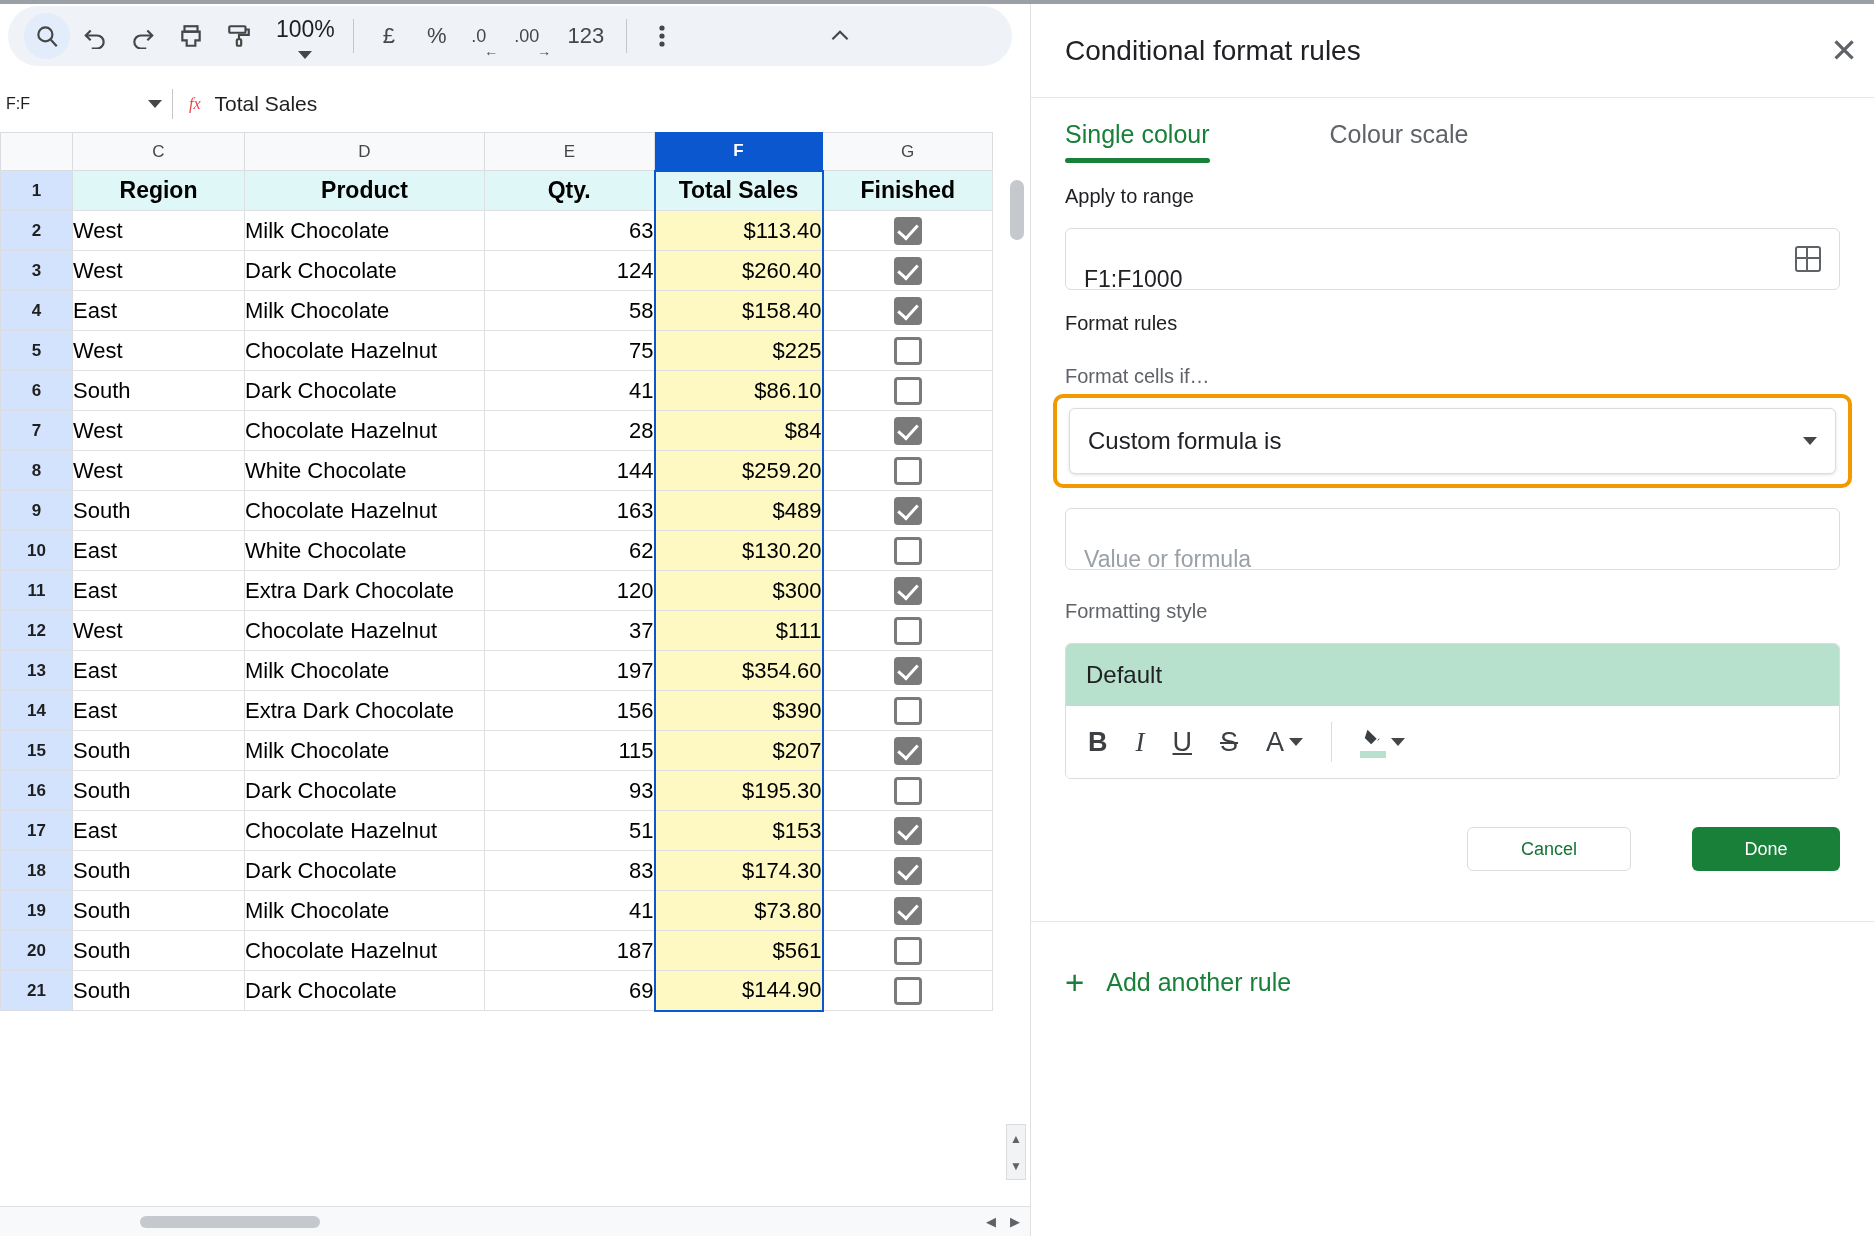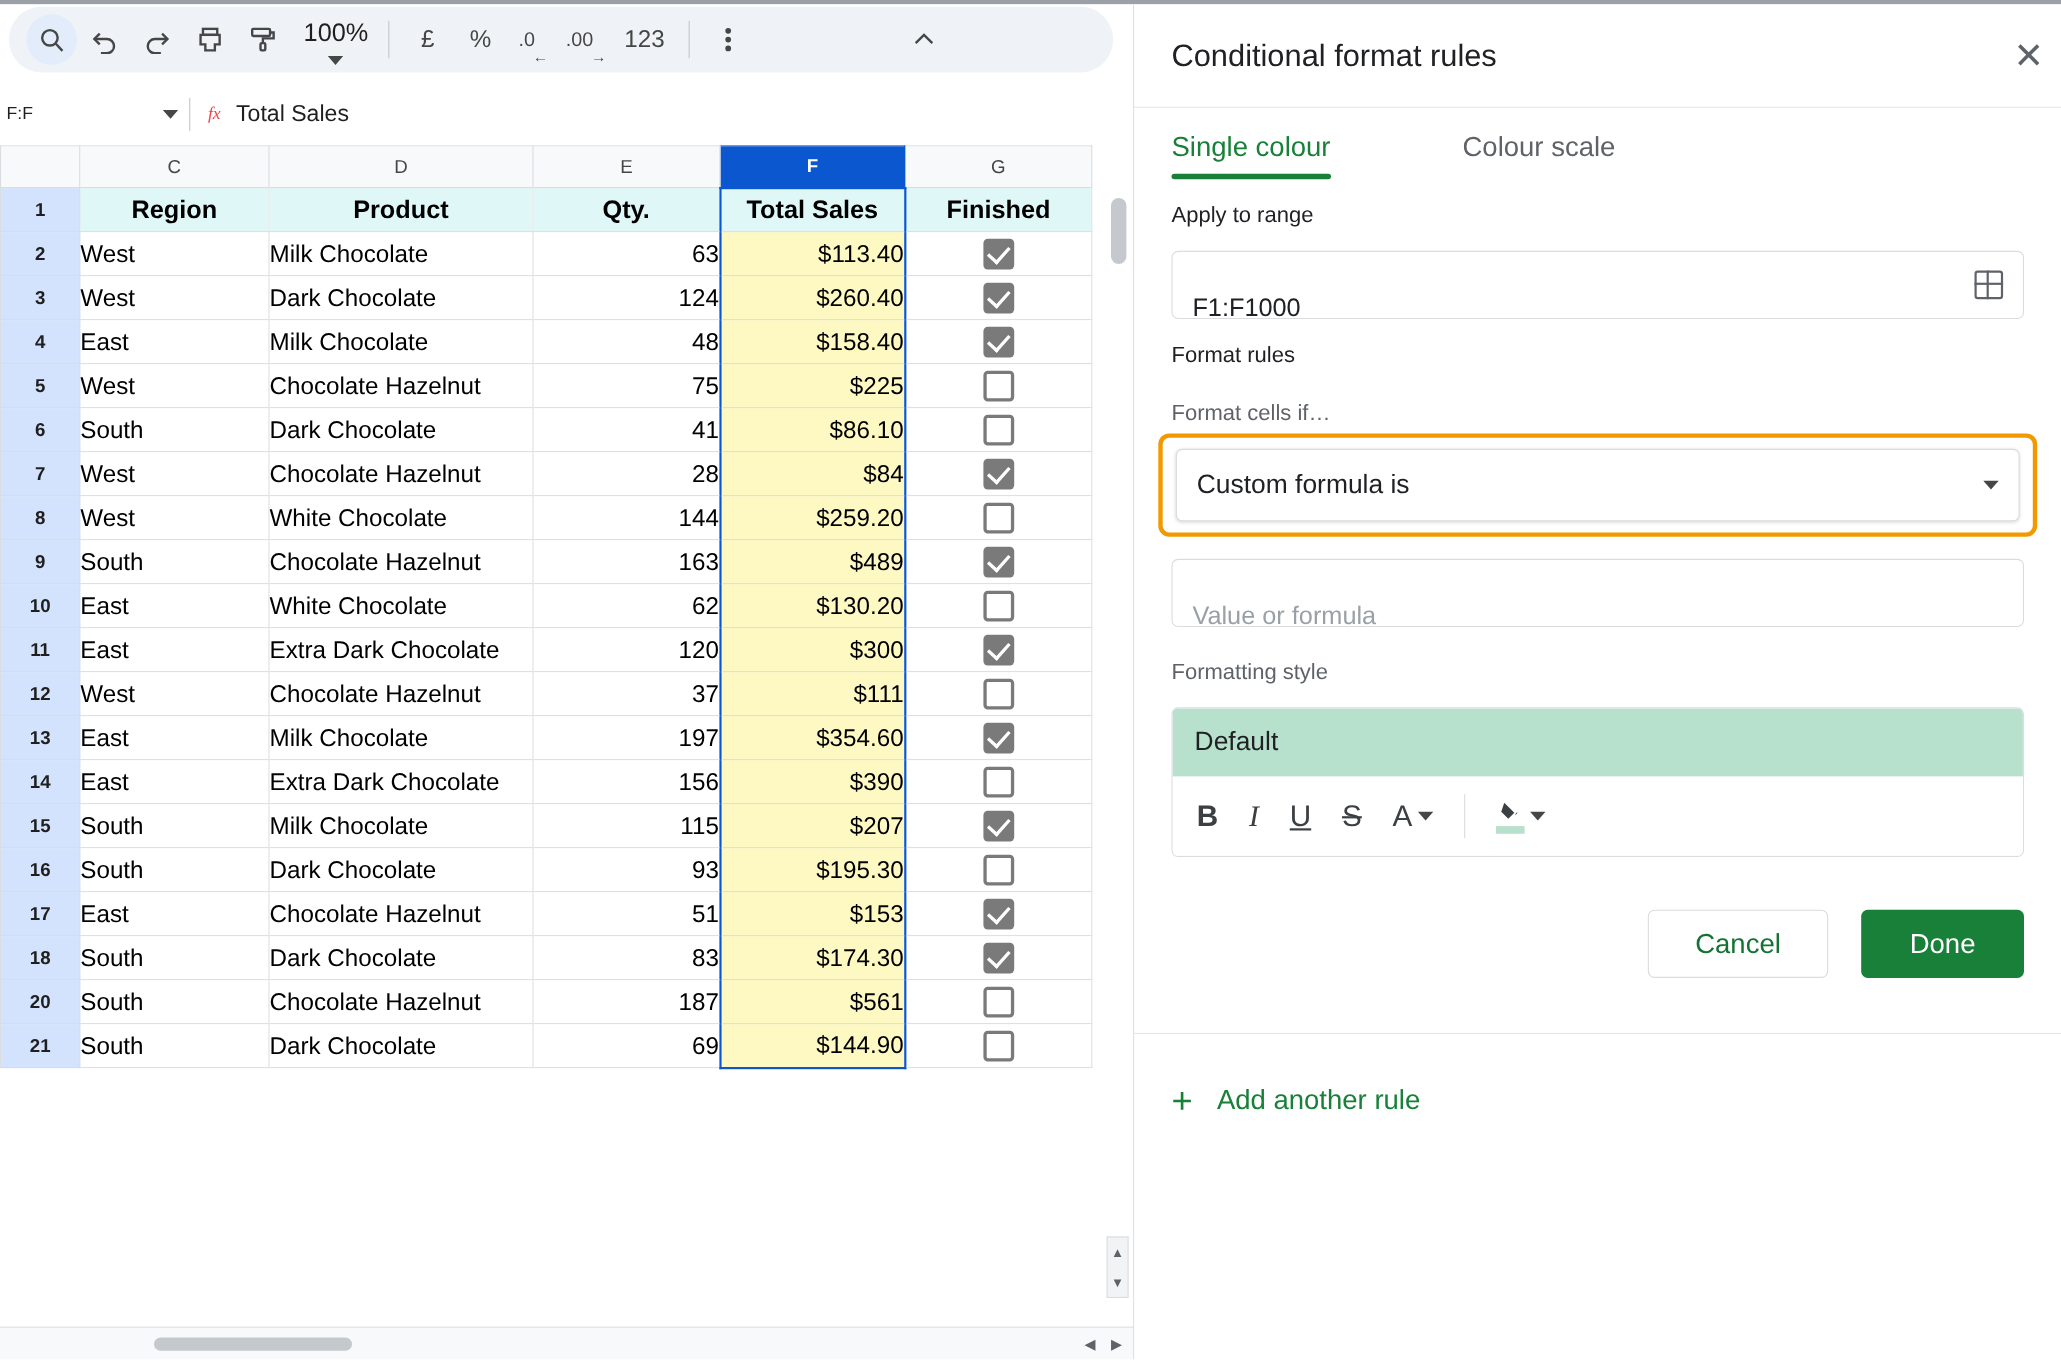--- a/index.html
+++ b/index.html
@@ -144,21 +144,21 @@
   .stool { font-size:27px; color:#3c4043; cursor:pointer; display:flex; align-items:center; gap:5px; }
   .stool.b { font-weight:700; }
   .stool.i { font-style:italic; font-family:"Liberation Serif",serif; }
   .stool.u { text-decoration:underline; }
   .stool.s { text-decoration:line-through; }
   .vdiv { width:1px; height:40px; background:#dadce0; }
   .fillwrap { display:flex; flex-direction:column; align-items:center; gap:3px; }
   .fillbar { width:26px; height:7px; background:#b7e1cd; }
 
   .btnrow { display:flex; justify-content:flex-end; gap:30px; padding:0 34px; margin-top:48px; }
-  .btn { height:62px; border-radius:6px; display:flex; align-items:center; justify-content:center; font-size:25px; cursor:pointer; }
+  .btn { height:44px; border-radius:6px; display:flex; align-items:center; justify-content:center; font-size:18px; cursor:pointer;margin-left:31px; }
   .btn.cancel { width:164px; border:1px solid #dadce0; color:#137333; background:#fff; }
   .btn.done { width:148px; background:#188038; color:#fff; }
 
   .panel-div { margin-top:50px; height:1px; background:#e6e6e6; }
   .addrule { display:flex; align-items:center; gap:22px; padding:0 34px; margin-top:44px; font-size:25px; color:#188038; cursor:pointer; }
   .plus { font-size:33px; line-height:1; }
 </style>
 </head>
 <body>
 
@@ -290,21 +290,21 @@
               <td class="cell">West</td>
               <td class="cell">Dark Chocolate</td>
               <td class="cell num">124</td>
               <td class="cell num teal fsel">$260.40</td>
               <td class="cell ctr"><span class="chk on"></span></td>
             </tr>
             <tr>
               <td class="rowhdr hl">4</td>
               <td class="cell">East</td>
               <td class="cell">Milk Chocolate</td>
-              <td class="cell num">48</td>
+              <td class="cell num">58</td>
               <td class="cell num teal fsel">$158.40</td>
               <td class="cell ctr"><span class="chk on"></span></td>
             </tr>
             <tr>
               <td class="rowhdr hl">5</td>
               <td class="cell">West</td>
               <td class="cell">Chocolate Hazelnut</td>
               <td class="cell num">75</td>
               <td class="cell num teal fsel">$225</td>
               <td class="cell ctr"><span class="chk off"></span></td>
@@ -404,20 +404,28 @@
               <td class="cell num">51</td>
               <td class="cell num teal fsel">$153</td>
               <td class="cell ctr"><span class="chk on"></span></td>
             </tr>
             <tr>
               <td class="rowhdr hl">18</td>
               <td class="cell">South</td>
               <td class="cell">Dark Chocolate</td>
               <td class="cell num">83</td>
               <td class="cell num teal fsel">$174.30</td>
+              <td class="cell ctr"><span class="chk on"></span></td>
+            </tr>
+            <tr>
+              <td class="rowhdr hl">19</td>
+              <td class="cell">South</td>
+              <td class="cell">Milk Chocolate</td>
+              <td class="cell num">41</td>
+              <td class="cell num teal fsel">$73.80</td>
               <td class="cell ctr"><span class="chk on"></span></td>
             </tr>
             <tr>
               <td class="rowhdr hl">20</td>
               <td class="cell">South</td>
               <td class="cell">Chocolate Hazelnut</td>
               <td class="cell num">187</td>
               <td class="cell num teal fsel">$561</td>
               <td class="cell ctr"><span class="chk off"></span></td>
             </tr>

